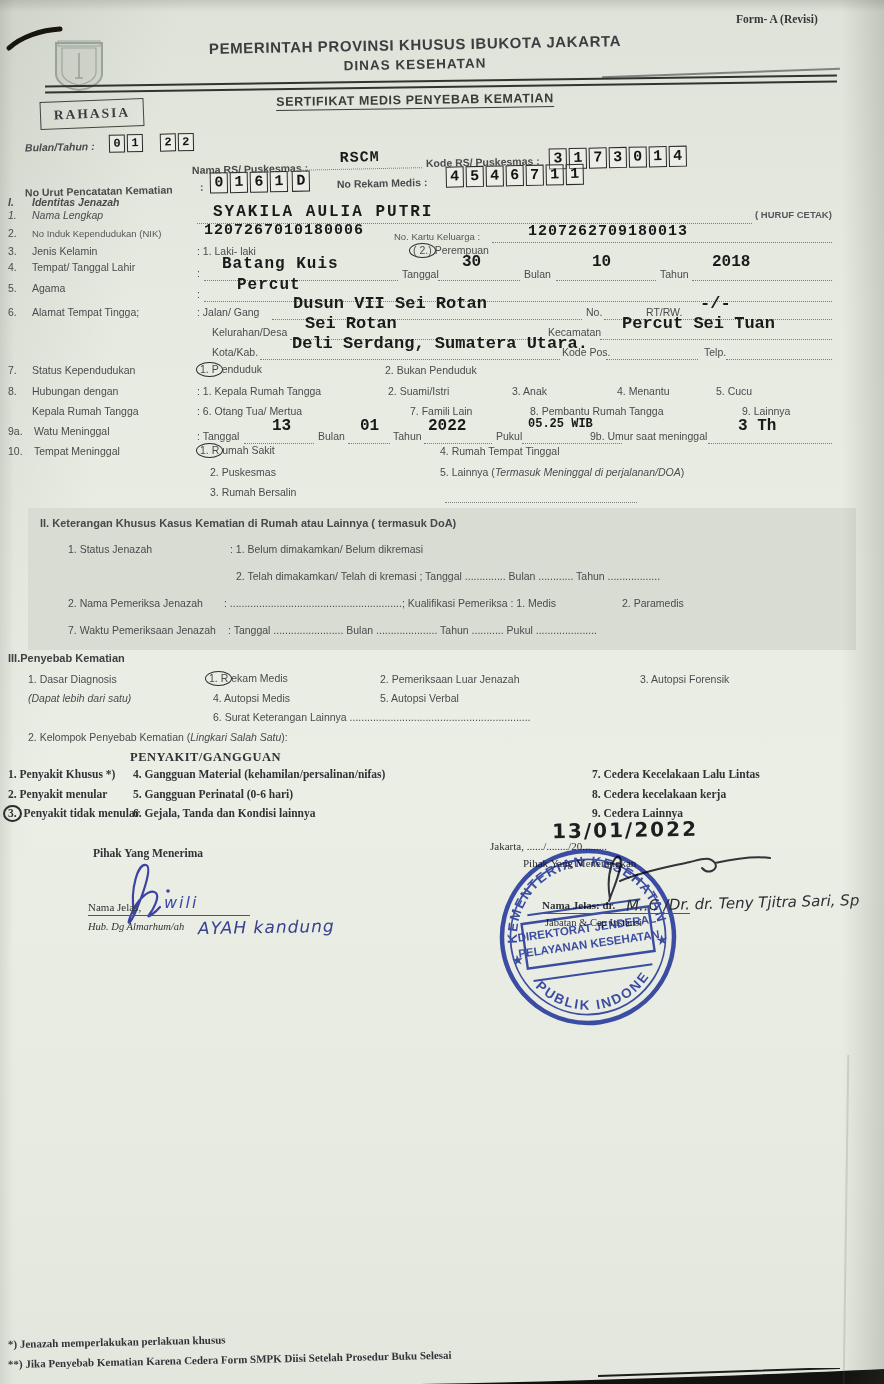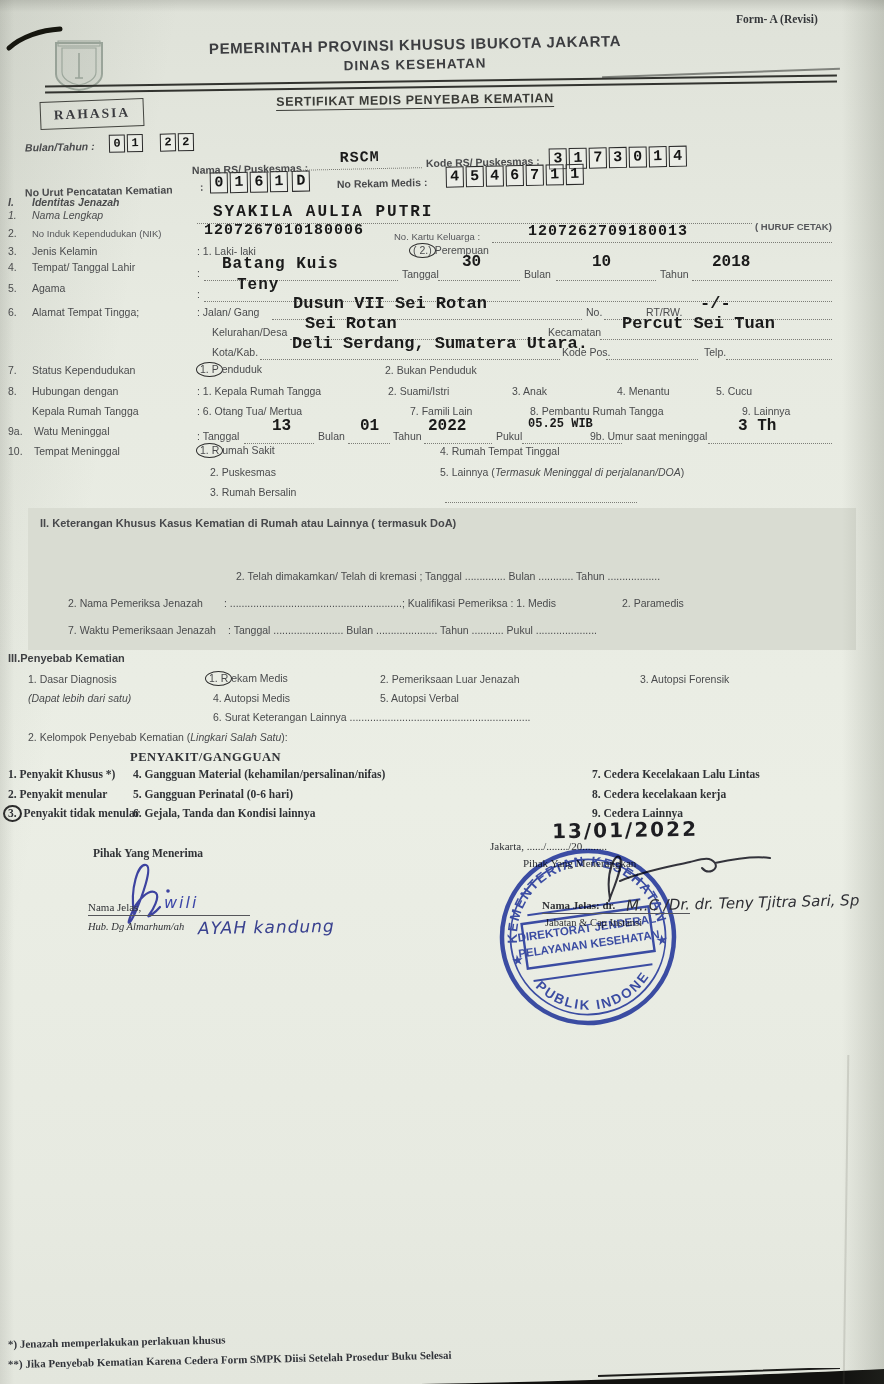--- a/index.html
+++ b/index.html
@@ -95,21 +95,21 @@
   <div class="ln" style="top:196px;">
     <span class="abs lab it bold" style="left:8px;">I.</span>
     <span class="abs lab it bold" style="left:32px;">Identitas Jenazah</span>
   </div>
 
   <div class="ln" style="top:209px;">
     <span class="abs lab it" style="left:8px;">1.</span>
     <span class="abs lab it" style="left:32px;">Nama Lengkap</span>
     <span class="dl" style="left:197px;width:555px;top:2px;"></span>
     <span class="abs typed" style="left:213px;top:-6px;font-size:16px;letter-spacing:2px;">SYAKILA AULIA PUTRI</span>
-    <span class="abs lab2 bold" style="left:755px;top:12px;">( HURUF CETAK)</span>
+    <span class="abs lab2 bold" style="left:755px;top:0;">( HURUF CETAK)</span>
   </div>
 
   <div class="ln" style="top:227px;">
     <span class="abs lab" style="left:8px;">2.</span>
     <span class="abs lab2" style="left:32px;top:1px;">No Induk Kependudukan (NIK)</span>
     <span class="abs typed" style="left:204px;top:-5px;font-size:15px;letter-spacing:1px;">1207267010180006</span>
     <span class="abs lab2" style="left:394px;top:4px;">No. Kartu Keluarga :</span>
     <span class="dl" style="left:492px;width:340px;top:3px;"></span>
     <span class="abs typed" style="left:528px;top:-4px;font-size:15px;letter-spacing:1px;">1207262709180013</span>
   </div>
@@ -136,21 +136,21 @@
     <span class="abs lab" style="left:660px;top:7px;">Tahun</span>
     <span class="dl" style="left:692px;width:140px;top:7px;"></span>
     <span class="abs typed" style="left:712px;top:-8px;font-size:16px;">2018</span>
   </div>
 
   <div class="ln" style="top:282px;">
     <span class="abs lab" style="left:8px;">5.</span>
     <span class="abs lab" style="left:32px;">Agama</span>
     <span class="abs lab" style="left:197px;top:6px;">:</span>
     <span class="dl" style="left:204px;width:628px;top:7px;"></span>
-    <span class="abs typed" style="left:237px;top:-6px;font-size:16px;letter-spacing:1px;">Teny</span>
+    <span class="abs typed" style="left:237px;top:-6px;font-size:16px;letter-spacing:1px;">Percut</span>
   </div>
 
   <div class="ln" style="top:302px;">
     <span class="abs lab" style="left:8px;top:4px;">6.</span>
     <span class="abs lab" style="left:32px;top:4px;">Alamat Tempat Tingga;</span>
     <span class="abs lab" style="left:197px;top:4px;">: Jalan/ Gang</span>
     <span class="dl" style="left:272px;width:310px;top:5px;"></span>
     <span class="abs typed" style="left:293px;top:-8px;font-size:17px;">Dusun VII Sei Rotan</span>
     <span class="abs lab" style="left:586px;top:4px;">No.</span>
     <span class="dl" style="left:604px;width:40px;top:5px;"></span>
@@ -236,20 +236,24 @@
   </div>
 
   <div class="ln" style="top:486px;">
     <span class="abs lab" style="left:210px;">3. Rumah Bersalin</span>
     <span class="dl" style="left:445px;width:192px;top:4px;"></span>
   </div>
 
   <div class="s2panel"></div>
   <div class="ln" style="top:517px;">
     <span class="abs lab bold" style="left:40px;font-size:11px;color:#47484b;">II. Keterangan Khusus Kasus Kematian di Rumah atau Lainnya ( termasuk DoA)</span>
+  </div>
+  <div class="ln" style="top:543px;">
+    <span class="abs lab" style="left:68px;">1. Status Jenazah</span>
+    <span class="abs lab" style="left:230px;">: 1. Belum dimakamkan/ Belum dikremasi</span>
   </div>
   <div class="ln" style="top:570px;">
     <span class="abs lab" style="left:236px;">2. Telah dimakamkan/ Telah di kremasi ; Tanggal .............. Bulan ............ Tahun ..................</span>
   </div>
   <div class="ln" style="top:597px;">
     <span class="abs lab" style="left:68px;">2. Nama Pemeriksa Jenazah</span>
     <span class="abs lab" style="left:224px;">: ...........................................................; Kualifikasi Pemeriksa : 1. Medis</span>
     <span class="abs lab" style="left:622px;">2. Paramedis</span>
   </div>
   <div class="ln" style="top:624px;">

